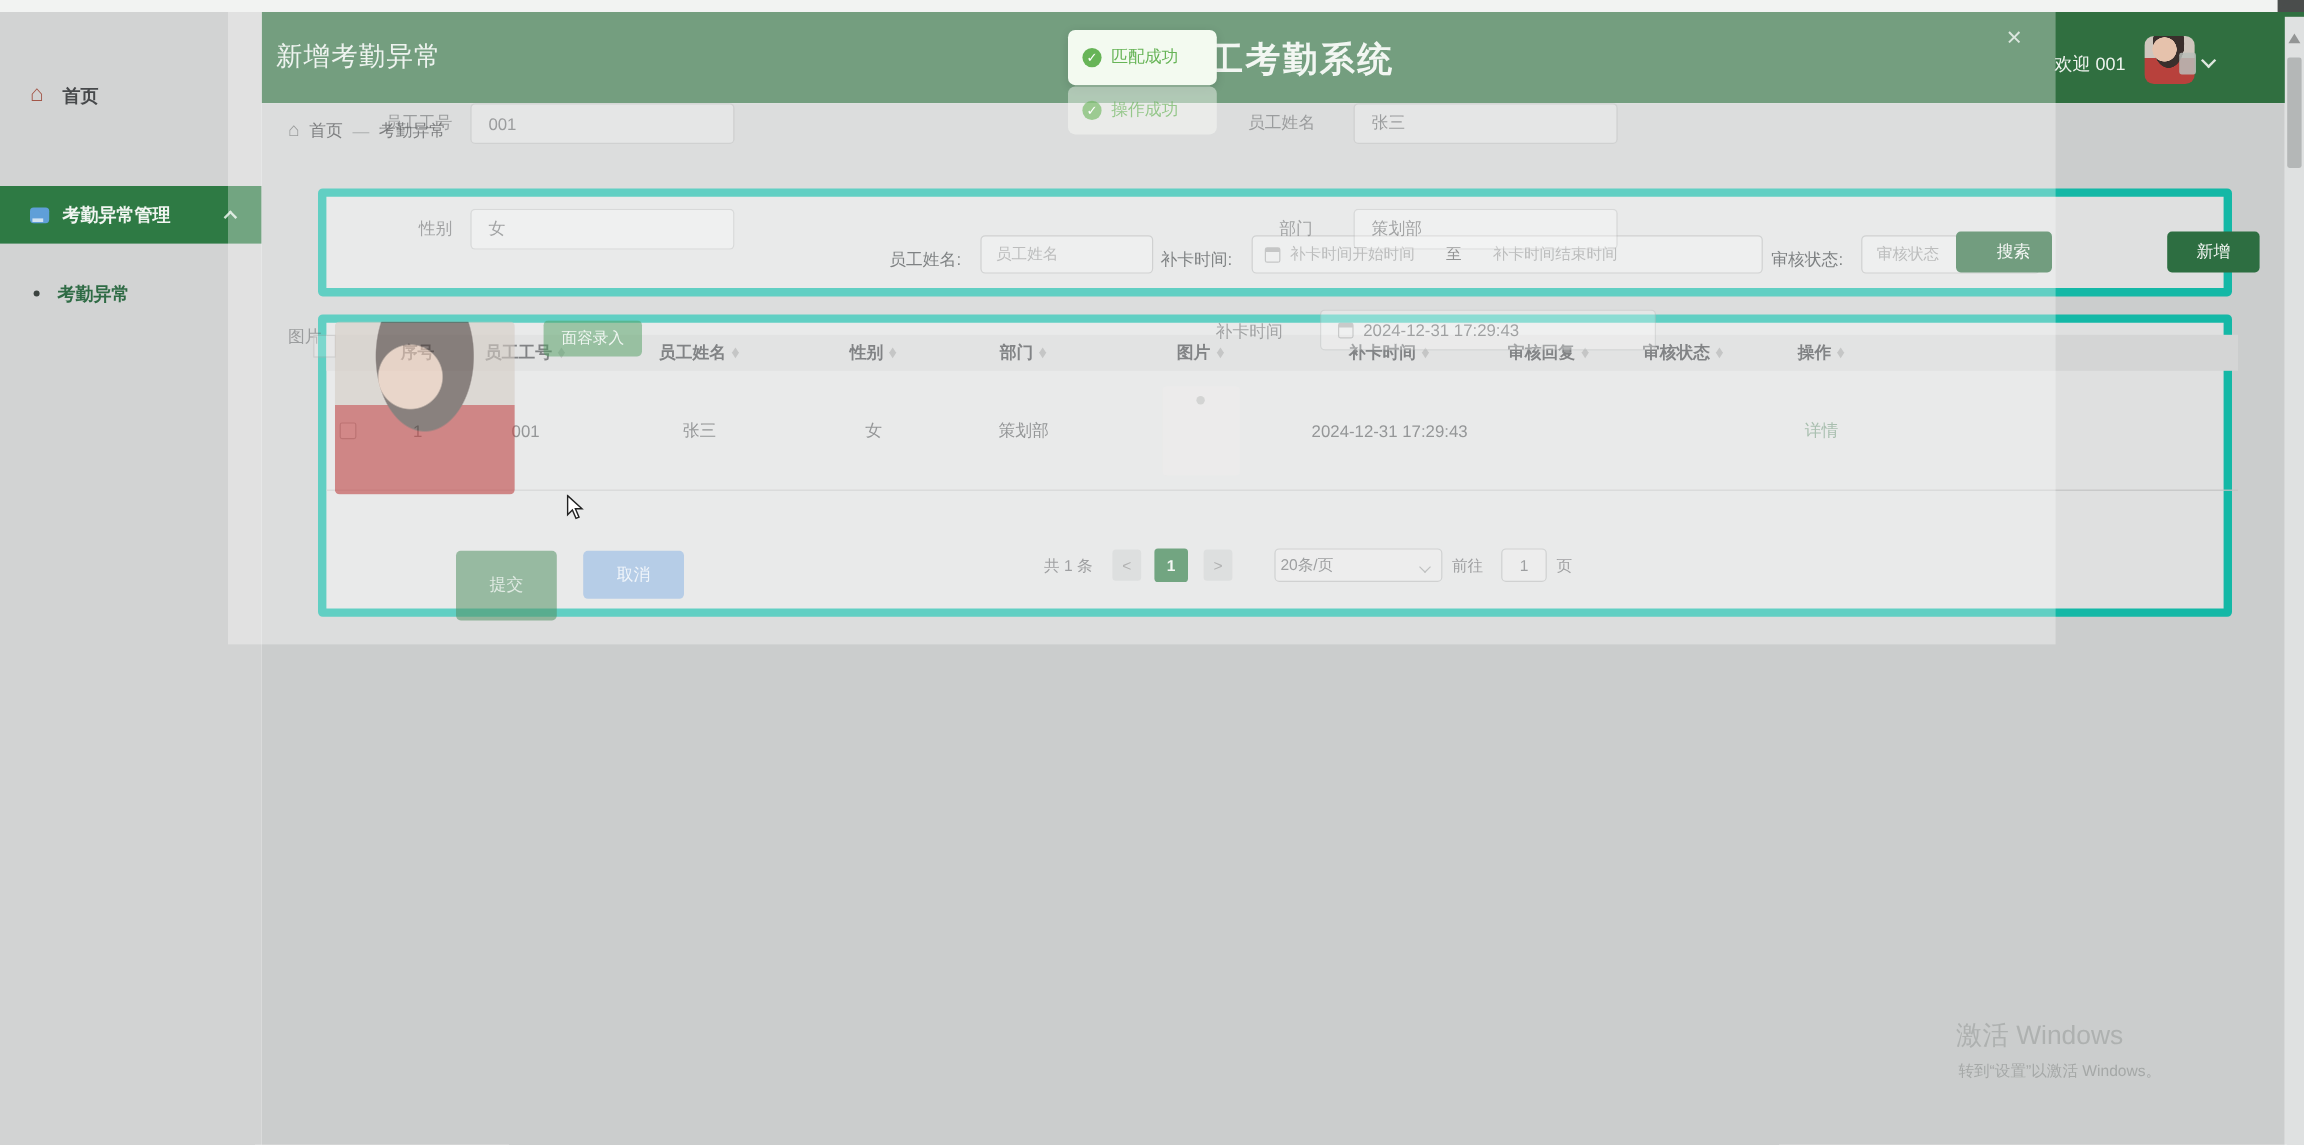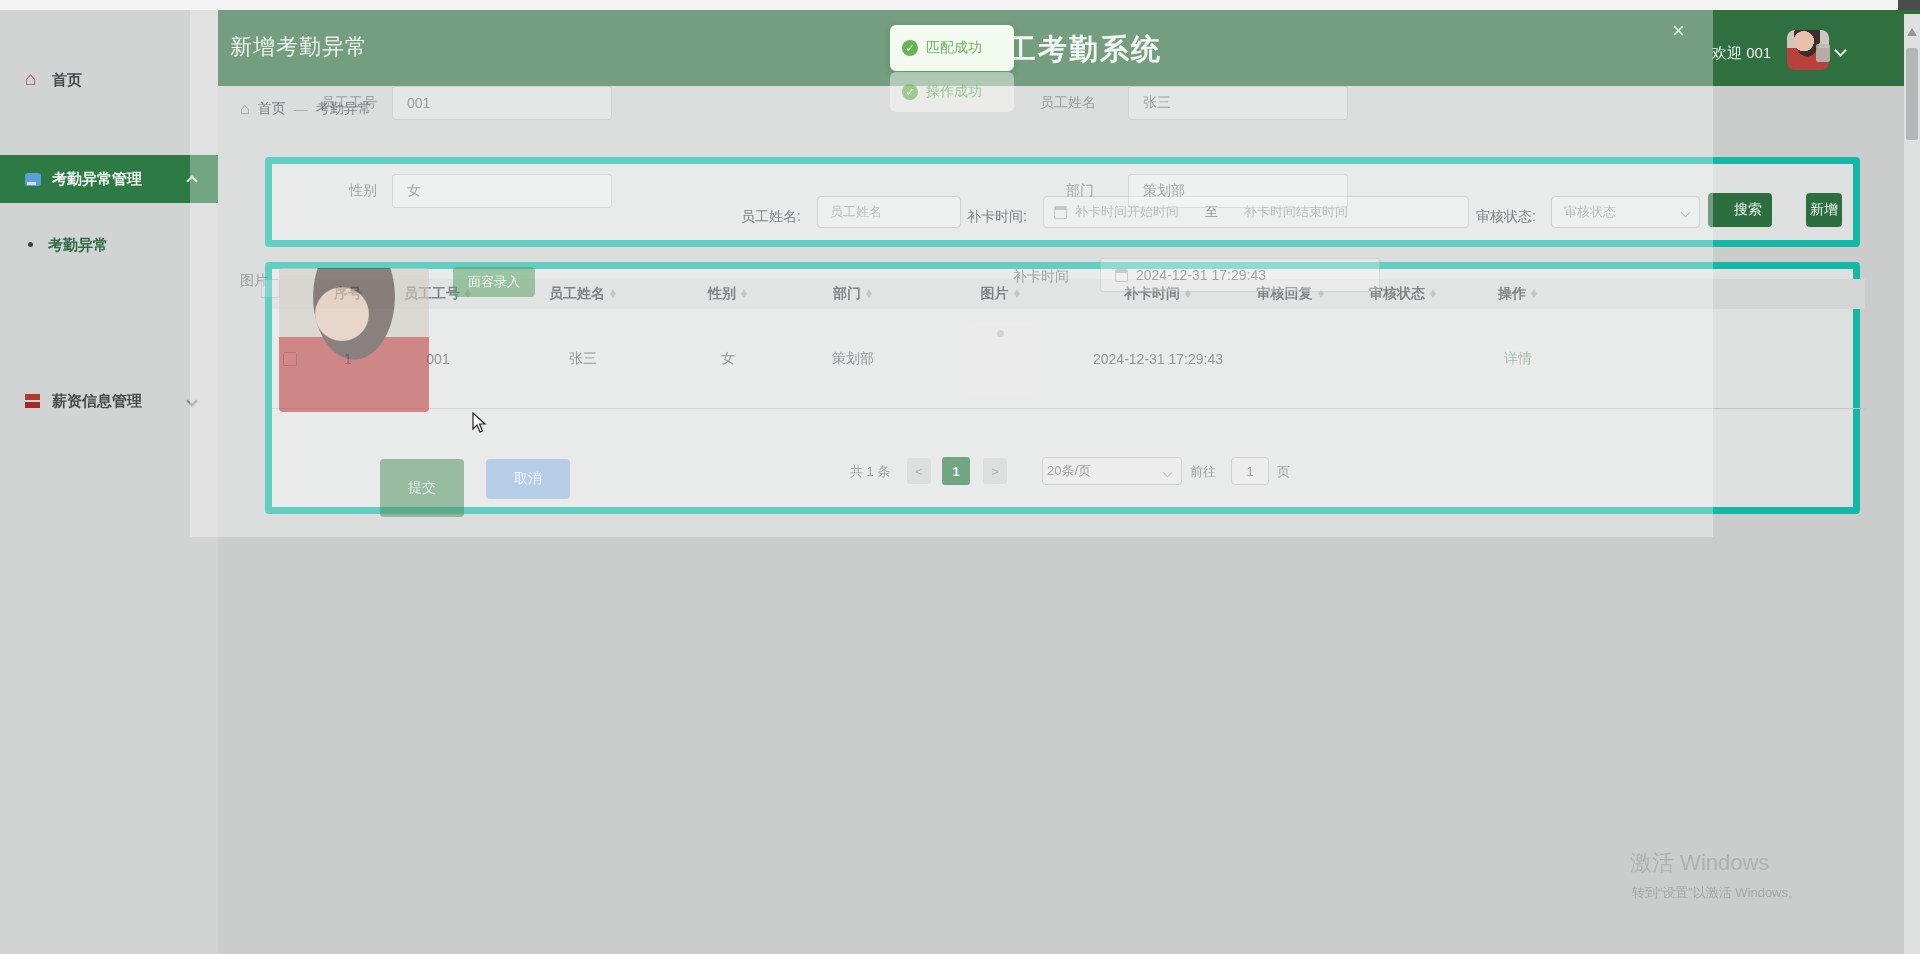--- a/index.html
+++ b/index.html
@@ -81,21 +81,21 @@
   .tc { display:flex; align-items:center; justify-content:center; flex:none; }
   .sort { display:inline-flex; flex-direction:column; margin-left:4px; line-height:4px; }
   .sort i { font-style:normal; font-size:8px; color:#a9abab; transform:scaleX(1.3); }
   .rowcheck { width:14px; height:14px; background:#e8e9e9; border:1px solid #979999; border-radius:2px; }
   .img-ph { width:64px; height:74px; background:rgba(228,227,226,.75); border-radius:3px; position:relative; }
   .img-ph::after { content:""; position:absolute; left:28px; top:8px; width:7px; height:7px; background:#9a9c9c; border-radius:50%; opacity:.5; }
   .detail-link { color:#7fa089; }
 
   
   #pager { position:absolute; left:0; top:186px; width:1593px; height:34px; font-size:13px; color:#6f7173; }
-  .pg { position:absolute; display:flex; align-items:center; justify-content:center; }
+  .pg { position:absolute; display:flex; align-items:center; justify-content:center;margin-left:20px; }
   .pg-btn { width:24px; height:26px; top:3px; background:#cdcfcf; border-radius:3px; color:#8b8d8d; }
   .pg-active { width:28px; height:28px; top:2px; background:#2d7a44; border-radius:3px; color:#f1f5f1; font-weight:bold; }
   .pg-box { height:28px; top:2px; background:#e4e5e5; border:1px solid #b9bbbb; border-radius:4px; }
 
   
   #dialog { left:190px; top:10px; width:1523px; height:527px; background:rgba(255,255,255,.33); }
   #dlg-title { position:absolute; left:40px; top:22px; font-size:22px; color:rgba(255,255,255,.88); letter-spacing:1px; }
   #dlg-close { position:absolute; left:1482px; top:8px; font-size:22px; color:rgba(255,255,255,.75); }
   .ghost { opacity:.5; }
   .glabel { position:absolute; font-size:14px; color:#5a5c5e; }
@@ -155,25 +155,20 @@
     <span class="side-ico ico-home">⌂</span>
     <span class="side-text side-label">首页</span>
   </div>
   <div class="side-item" id="side-active" style="top:145px;height:48px;">
     <span class="side-ico ico-book"></span>
     <span class="side-text side-label">考勤异常管理</span>
     <span class="side-chev up"></span>
   </div>
   <span class="submenu-dot"></span>
   <span id="submenu-label">考勤异常</span>
-  <div class="side-item" style="top:369px;">
-    <span class="side-ico ico-salary" style="width:15px;"></span>
-    <span class="side-text side-label">薪资信息管理</span>
-    <span class="side-chev"></span>
-  </div>
 </div>
 
 <div class="abs" id="content-bg"></div>
 
 <div class="abs" id="breadcrumb">
   <span style="font-size:16px;color:#6b6d6d;">⌂</span>
   <span>首页</span>
   <span style="color:#8d8f8f;">—</span>
   <span>考勤异常</span>
 </div>
@@ -188,22 +183,22 @@
   <span class="cal-ico"></span>
   <span>补卡时间开始时间</span>
   <span style="color:#5c5e5e;margin:0 26px;">至</span>
   <span>补卡时间结束时间</span>
 </div>
 <span class="flabel" style="left:1476px;">审核状态:</span>
 <div class="fbox" style="left:1551px;width:149px;padding-left:12px;">
   <span>审核状态</span>
   <span class="sel-chev"></span>
 </div>
-<div class="btn" style="left:1708px;width:64px;padding-left:16px;">搜索</div>
-<div class="btn" style="left:1806px;width:36px;">新增</div>
+<div class="btn" style="left:1630px;width:80px;padding-left:16px;">搜索</div>
+<div class="btn" style="left:1806px;width:77px;">新增</div>
 
 <div class="card" id="table-card">
   <div id="thead">
     <div class="tc" style="width:36px;"></div>
     <div class="tc" style="width:80px;">
         <span>序号</span>
       </div>
     <div class="tc" style="width:100px;">
         <span>员工工号</span>
         <span class="sort">

